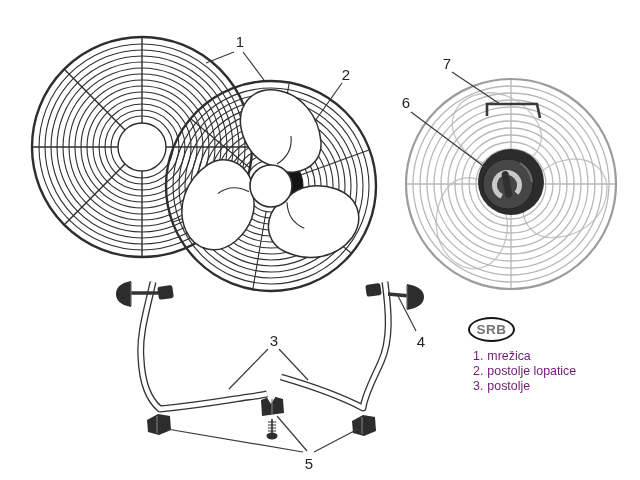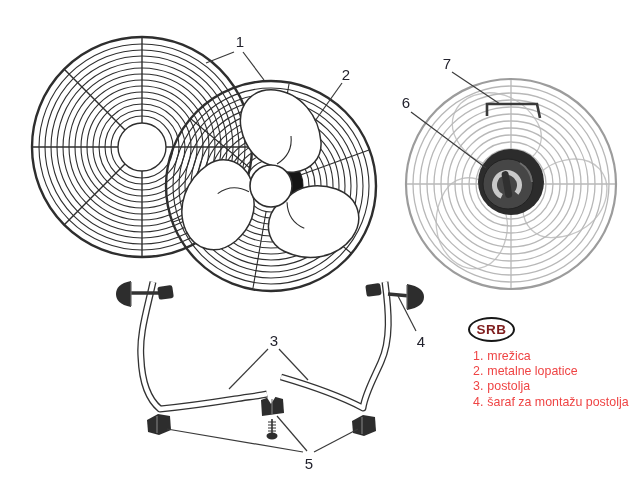--- a/index.html
+++ b/index.html
@@ -9,26 +9,26 @@
   }
   #diagram-svg{position:absolute;left:0;top:0;}
   .callout{
     font-family:"Liberation Sans", sans-serif;
     font-size:15px;fill:#23232e;
   }
   #lang-badge{
     position:absolute;left:468px;top:317px;width:47px;height:25px;
     border:2.5px solid #161616;border-radius:50%;
     display:flex;align-items:center;justify-content:center;
-    font-weight:bold;font-size:13.5px;color:#7f1d1d;letter-spacing:.5px;
+    font-weight:bold;font-size:13.5px;color:#737373;letter-spacing:.5px;
     box-sizing:border-box;background:#fff;
   }
   #legend{
     position:absolute;left:473px;top:349px;margin:0;padding:0;list-style:none;
-    font-size:12.4px;line-height:15.2px;color:#ef4444;
+    font-size:12.4px;line-height:15.2px;color:#701a75;
   }
   #legend li{white-space:nowrap;}
   #legend .num{margin-right:4px;}
 </style>
 </head>
 <body>
 
 <div id="stage">
 
 <svg id="diagram-svg" width="640" height="480" viewBox="0 0 640 480">
@@ -202,18 +202,17 @@
     <text class="callout" x="309" y="469">5</text>
     <text class="callout" x="406" y="108">6</text>
     <text class="callout" x="447" y="69">7</text>
   </g>
 </svg>
 
 <div id="lang-badge">SRB</div>
 
 <ul id="legend">
   <li><span class="num">1.</span><span>mrežica</span></li>
-  <li><span class="num">2.</span><span>metalne lopatice</span></li>
-  <li><span class="num">3.</span><span>postolja</span></li>
-  <li><span class="num">4.</span><span>šaraf za montažu postolja</span></li>
+  <li><span class="num">2.</span><span>postolje lopatice</span></li>
+  <li><span class="num">3.</span><span>postolje</span></li>
 </ul>
 
 </div>
 
 </body></html>

